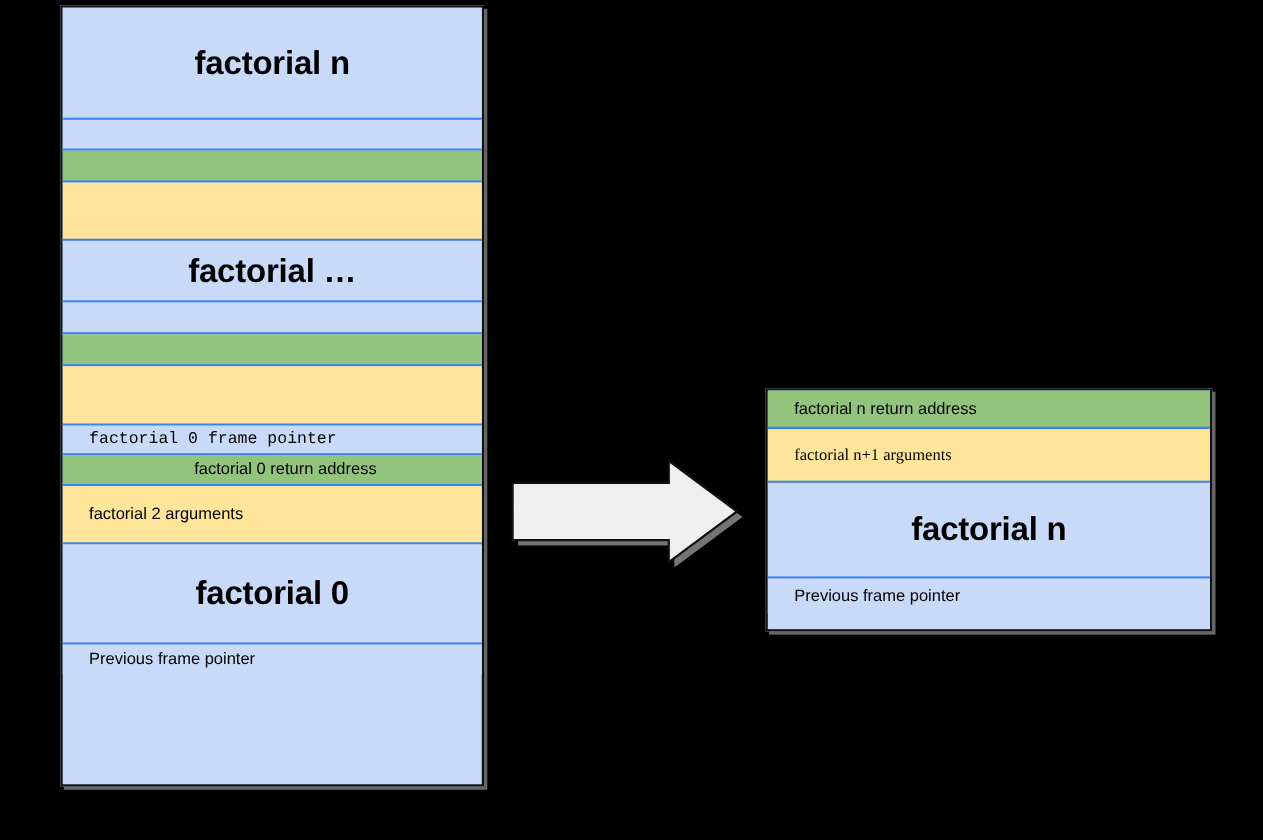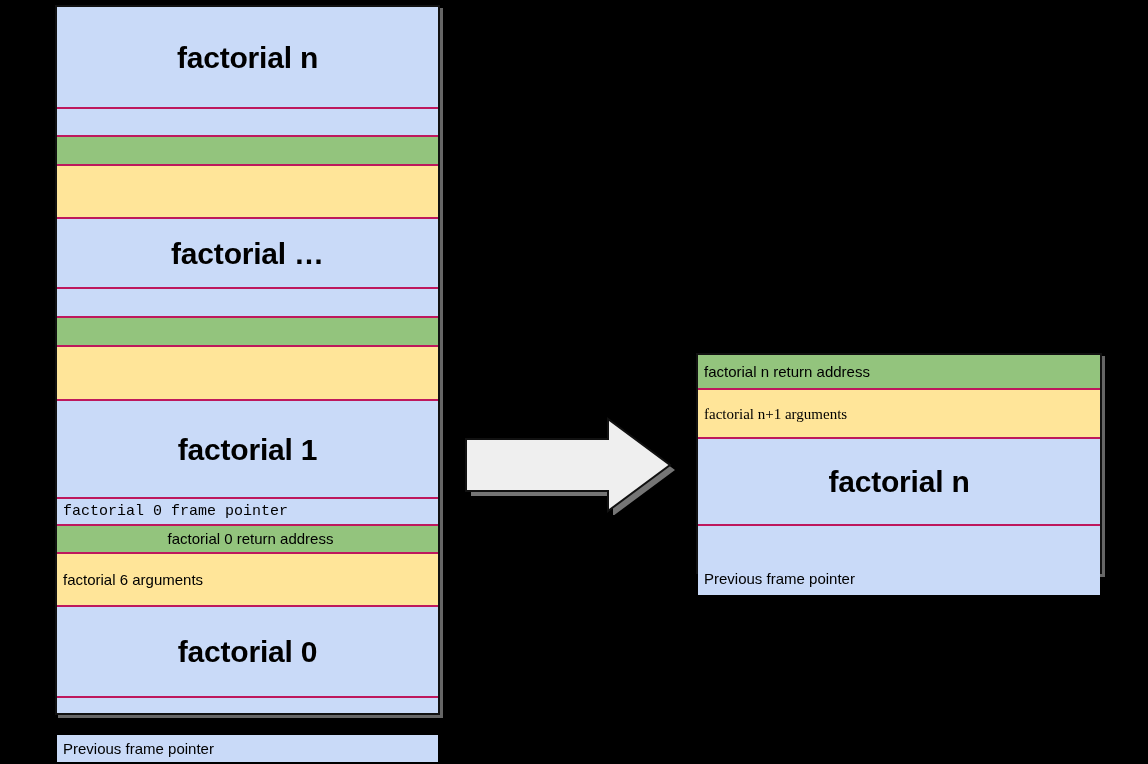--- a/index.html
+++ b/index.html
@@ -19,44 +19,44 @@
   
   .stack {
     position: absolute;
     box-sizing: border-box;
     border: 2px solid #111111;
     box-shadow: 3px 3px 0 rgba(120,120,120,0.85);
     background: #C9DAF8;
   }
   .cell {
     box-sizing: border-box;
-    border-bottom: 2px solid #be185d;
+    border-bottom: 2px solid #3b82f6;
     display: flex;
     align-items: center;
     position: relative;
     overflow: hidden;
   }
-  .cell:last-child { border-bottom: none; margin-top: 37px; }
+  .cell:last-child { border-bottom: none; }
 
   .c-blue   { background: #C9DAF8; }
   .c-green  { background: #93C47D; }
   .c-yellow { background: #FFE599; }
 
   
   .label-big {
     width: 100%;
     text-align: center;
     font-size: 30px;
     font-weight: bold;
     letter-spacing: -0.2px;
     line-height: 1.1;
   }
   
   .label-small {
-    padding-left: 6px;
+    padding-left: 24px;
     font-size: 15px;
     font-weight: normal;
     line-height: 1.2;
     text-align: left;
   }
   .label-empty { }
 
   
   #left-stack {
     left: 55px;
@@ -92,43 +92,40 @@
     </div>
     <div class="cell c-blue" style="height: 28px;">
       <div class="label-small label-empty"></div>
     </div>
     <div class="cell c-green" style="height: 29px;">
       <div class="label-small label-empty"></div>
     </div>
     <div class="cell c-yellow" style="height: 53px;">
       <div class="label-small label-empty"></div>
     </div>
-    <div class="cell c-blue" style="height: 70px;">
+    <div class="cell c-blue" style="height: 56px;">
       <div class="label-big">factorial …</div>
     </div>
     <div class="cell c-blue" style="height: 29px;">
       <div class="label-small label-empty"></div>
     </div>
     <div class="cell c-green" style="height: 29px;">
       <div class="label-small label-empty"></div>
     </div>
     <div class="cell c-yellow" style="height: 54px;">
       <div class="label-small label-empty"></div>
     </div>
-    <div class="cell c-blue" style="height: 98px;">
-      <div class="label-big">factorial 1</div>
-    </div>
     <div class="cell c-blue" style="height: 27px; font-family: Liberation Mono, monospace;">
       <div class="label-small">factorial 0 frame pointer</div>
     </div>
     <div class="cell c-green" style="height: 28px; justify-content: center;">
       <div class="label-small">factorial 0 return address</div>
     </div>
     <div class="cell c-yellow" style="height: 53px;">
-      <div class="label-small">factorial 6 arguments</div>
+      <div class="label-small">factorial 2 arguments</div>
     </div>
     <div class="cell c-blue" style="height: 91px;">
       <div class="label-big">factorial 0</div>
     </div>
     <div class="cell c-blue" style="height: 27px;">
       <div class="label-small">Previous frame pointer</div>
     </div>
   </div>
 
 <div id="arrow-wrap">

